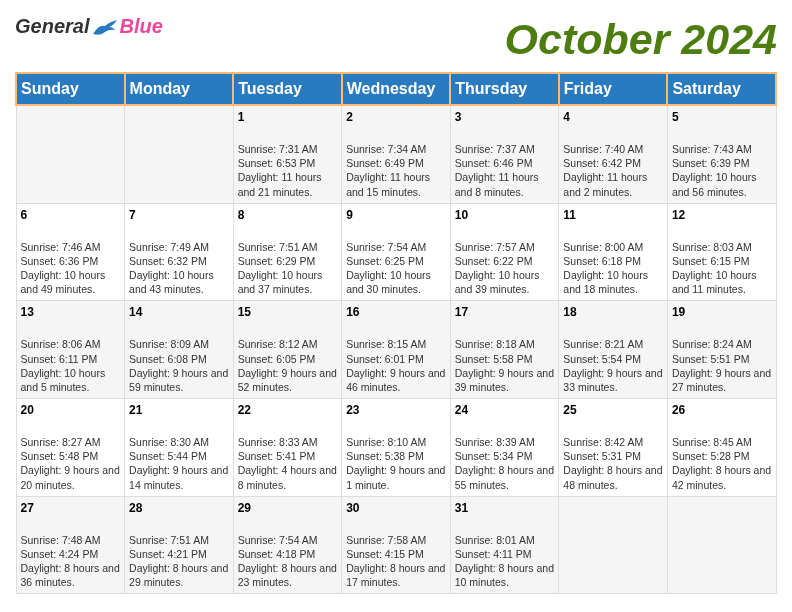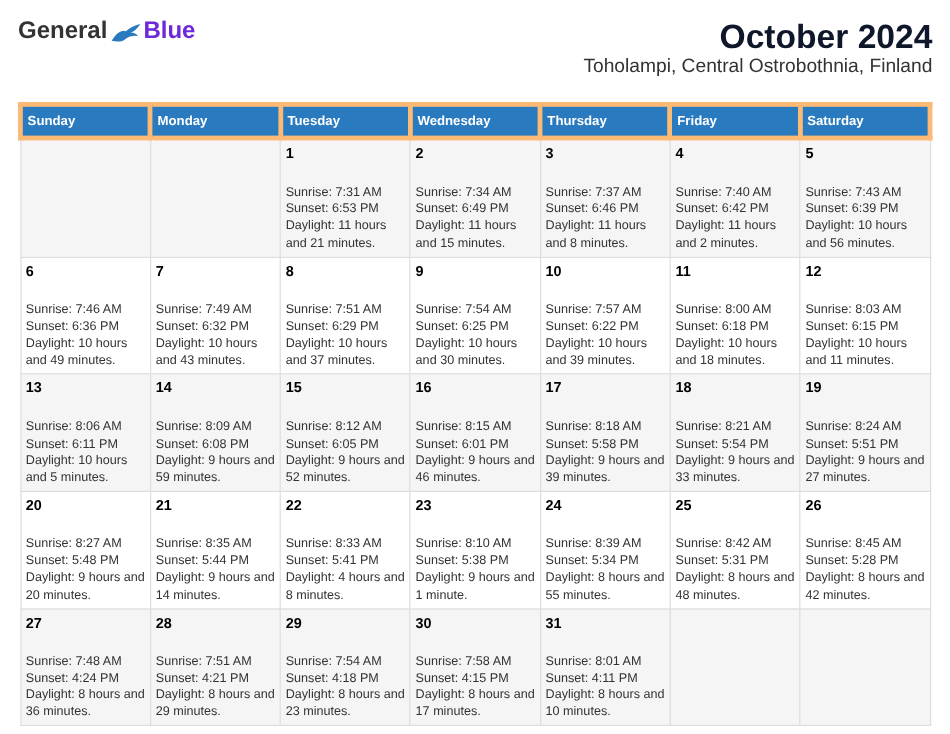--- a/index.html
+++ b/index.html
@@ -7,72 +7,73 @@
       font-family: Arial, sans-serif;
       background: #fff;
       width: 792px;
       min-height: 612px;
       padding: 15px;
     }
     .header {
       display: flex;
       justify-content: space-between;
       align-items: flex-start;
-      margin-bottom: 20px;
+      margin-bottom: 8px;
+      font-style: italic;
     }
     .logo {
       display: flex;
       flex-direction: column;
       align-items: flex-start;
     }
     .logo-text {
       display: flex;
       align-items: center;
     }
     .logo-general {
       font-size: 20px;
       font-weight: bold;
       color: #333;
     }
     .logo-blue {
       font-size: 20px;
       font-weight: bold;
-      color: #6d28d9;
+      color: #ec4899;
     }
     .logo-bird {
       width: 28px;
       height: 22px;
       margin-left: 2px;
     }
     .title-block {
       text-align: right;
     }
     .month-title {
-      font-size: 28px;
+      font-size: 43px;
       font-weight: bold;
-      color: #0f172a;
+      color: #4d7c0f;
     }
     .subtitle {
       font-size: 16px;
       color: #333;
     }
     table {
       width: 100%;
       border-collapse: collapse;
       font-size: 11px;
     }
     thead tr {
       background-color: #2a7abf;
       color: white;
     }
     thead th {
       padding: 6px 4px;
       text-align: left;
-      font-size: 11px;
-      border: 4px solid #fdba74;
+      font-size: 16px;
+      border: 2px solid #fdba74;
       margin-top: 16px;
     }
     tbody tr {
       border-bottom: 1px solid #ccc;
     }
     tbody td {
       vertical-align: top;
       padding: 4px;
       border: 1px solid #ddd;
       min-height: 80px;
@@ -109,21 +110,20 @@
     <div class="logo-text">
       <span class="logo-general">General</span>
       <svg class="logo-bird" viewBox="0 0 28 22" xmlns="http://www.w3.org/2000/svg">
         <path d="M2,18 Q8,8 14,10 Q18,6 26,4 Q22,10 18,11 Q22,11 24,14 Q18,13 14,16 Q10,20 2,18Z" fill="#2a7abf"></path>
       </svg>
       <span class="logo-blue">Blue</span>
     </div>
   </div>
   <div class="title-block">
     <div class="month-title">October 2024</div>
-    <div class="subtitle">Toholampi, Central Ostrobothnia, Finland</div>
   </div>
 </div>
 
 <table>
   <thead>
     <tr>
       <th>Sunday</th>
       <th>Monday</th>
       <th>Tuesday</th>
       <th>Wednesday</th>
@@ -298,21 +298,21 @@
         <span class="day-number">20</span>
         <div class="day-info">
           <div>Sunrise: 8:27 AM</div>
           <div>Sunset: 5:48 PM</div>
           <div>Daylight: 9 hours and 20 minutes.</div>
         </div>
       </td>
         <td>
         <span class="day-number">21</span>
         <div class="day-info">
-          <div>Sunrise: 8:35 AM</div>
+          <div>Sunrise: 8:30 AM</div>
           <div>Sunset: 5:44 PM</div>
           <div>Daylight: 9 hours and 14 minutes.</div>
         </div>
       </td>
         <td>
         <span class="day-number">22</span>
         <div class="day-info">
           <div>Sunrise: 8:33 AM</div>
           <div>Sunset: 5:41 PM</div>
           <div>Daylight: 4 hours and 8 minutes.</div>

